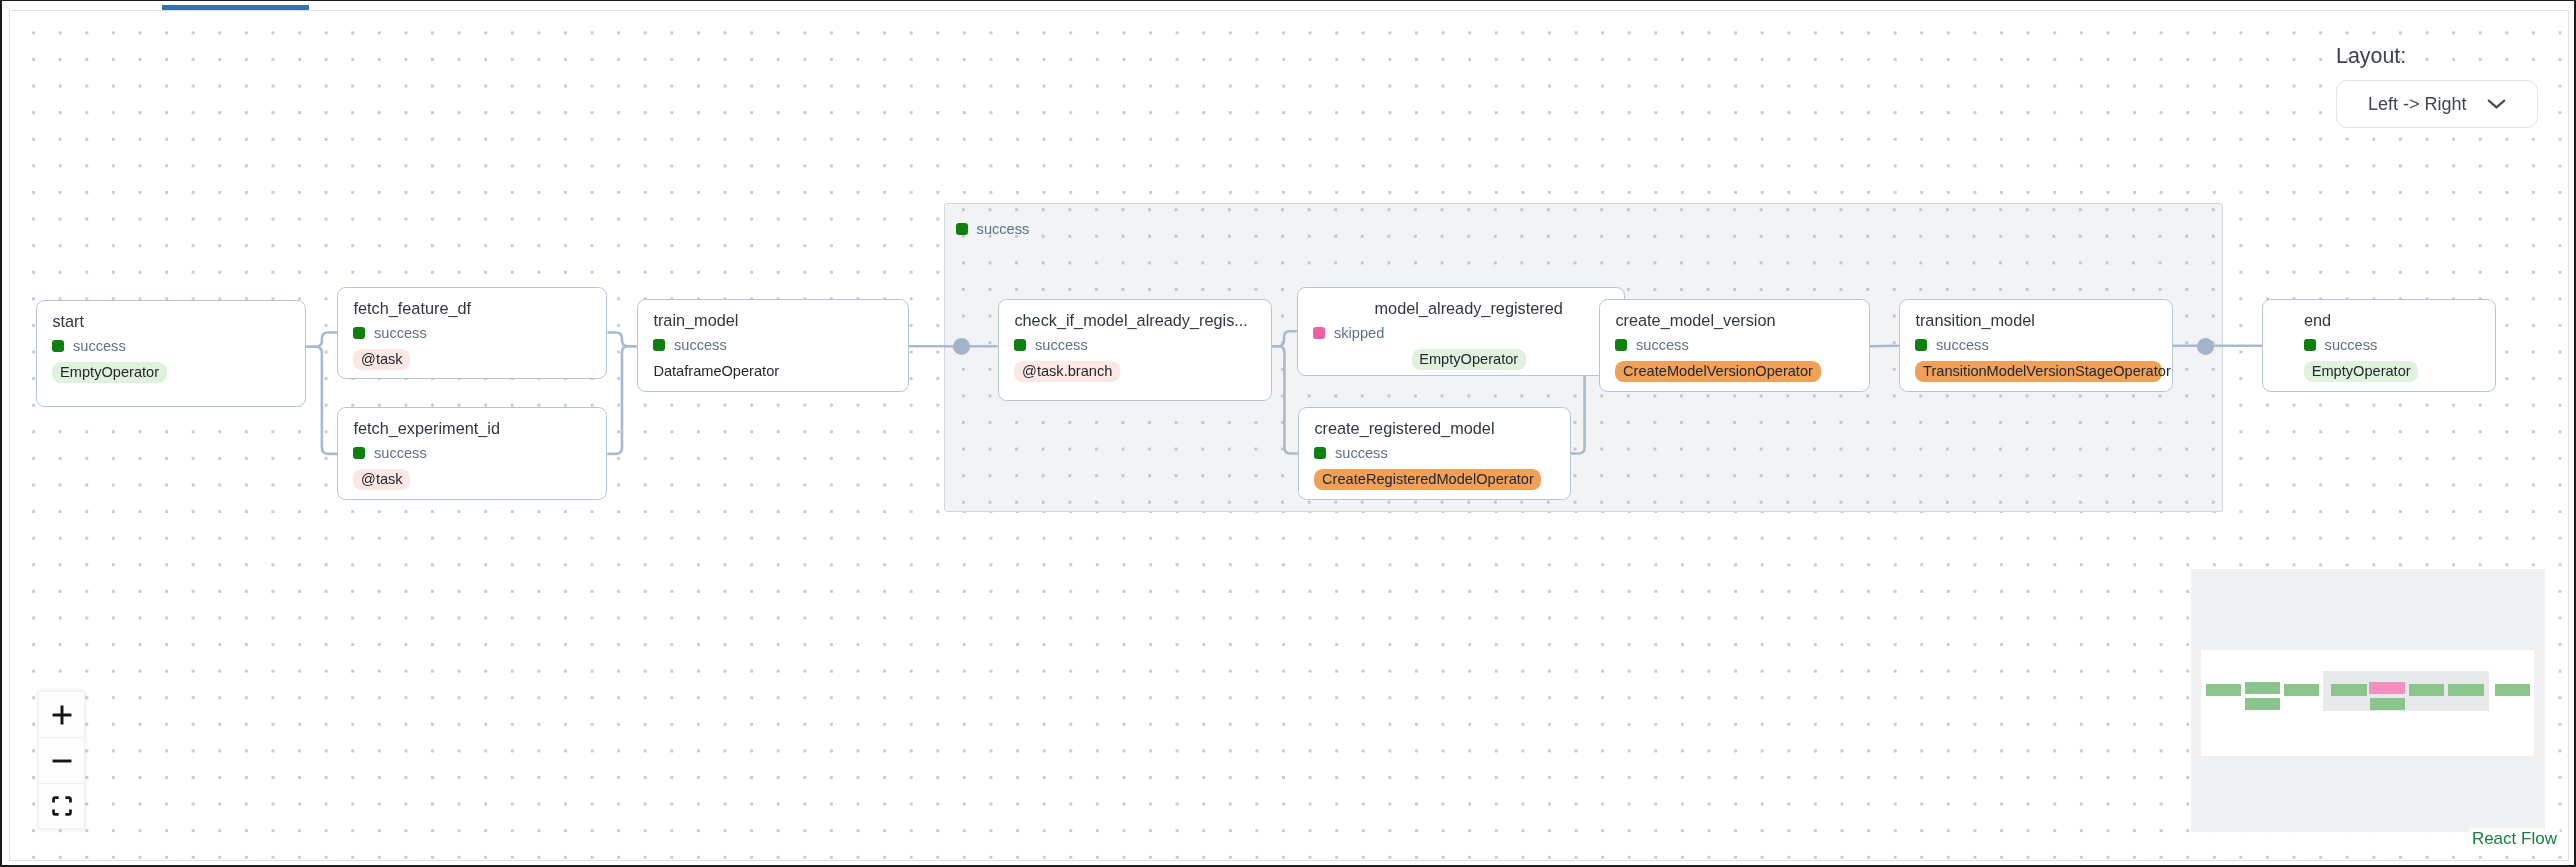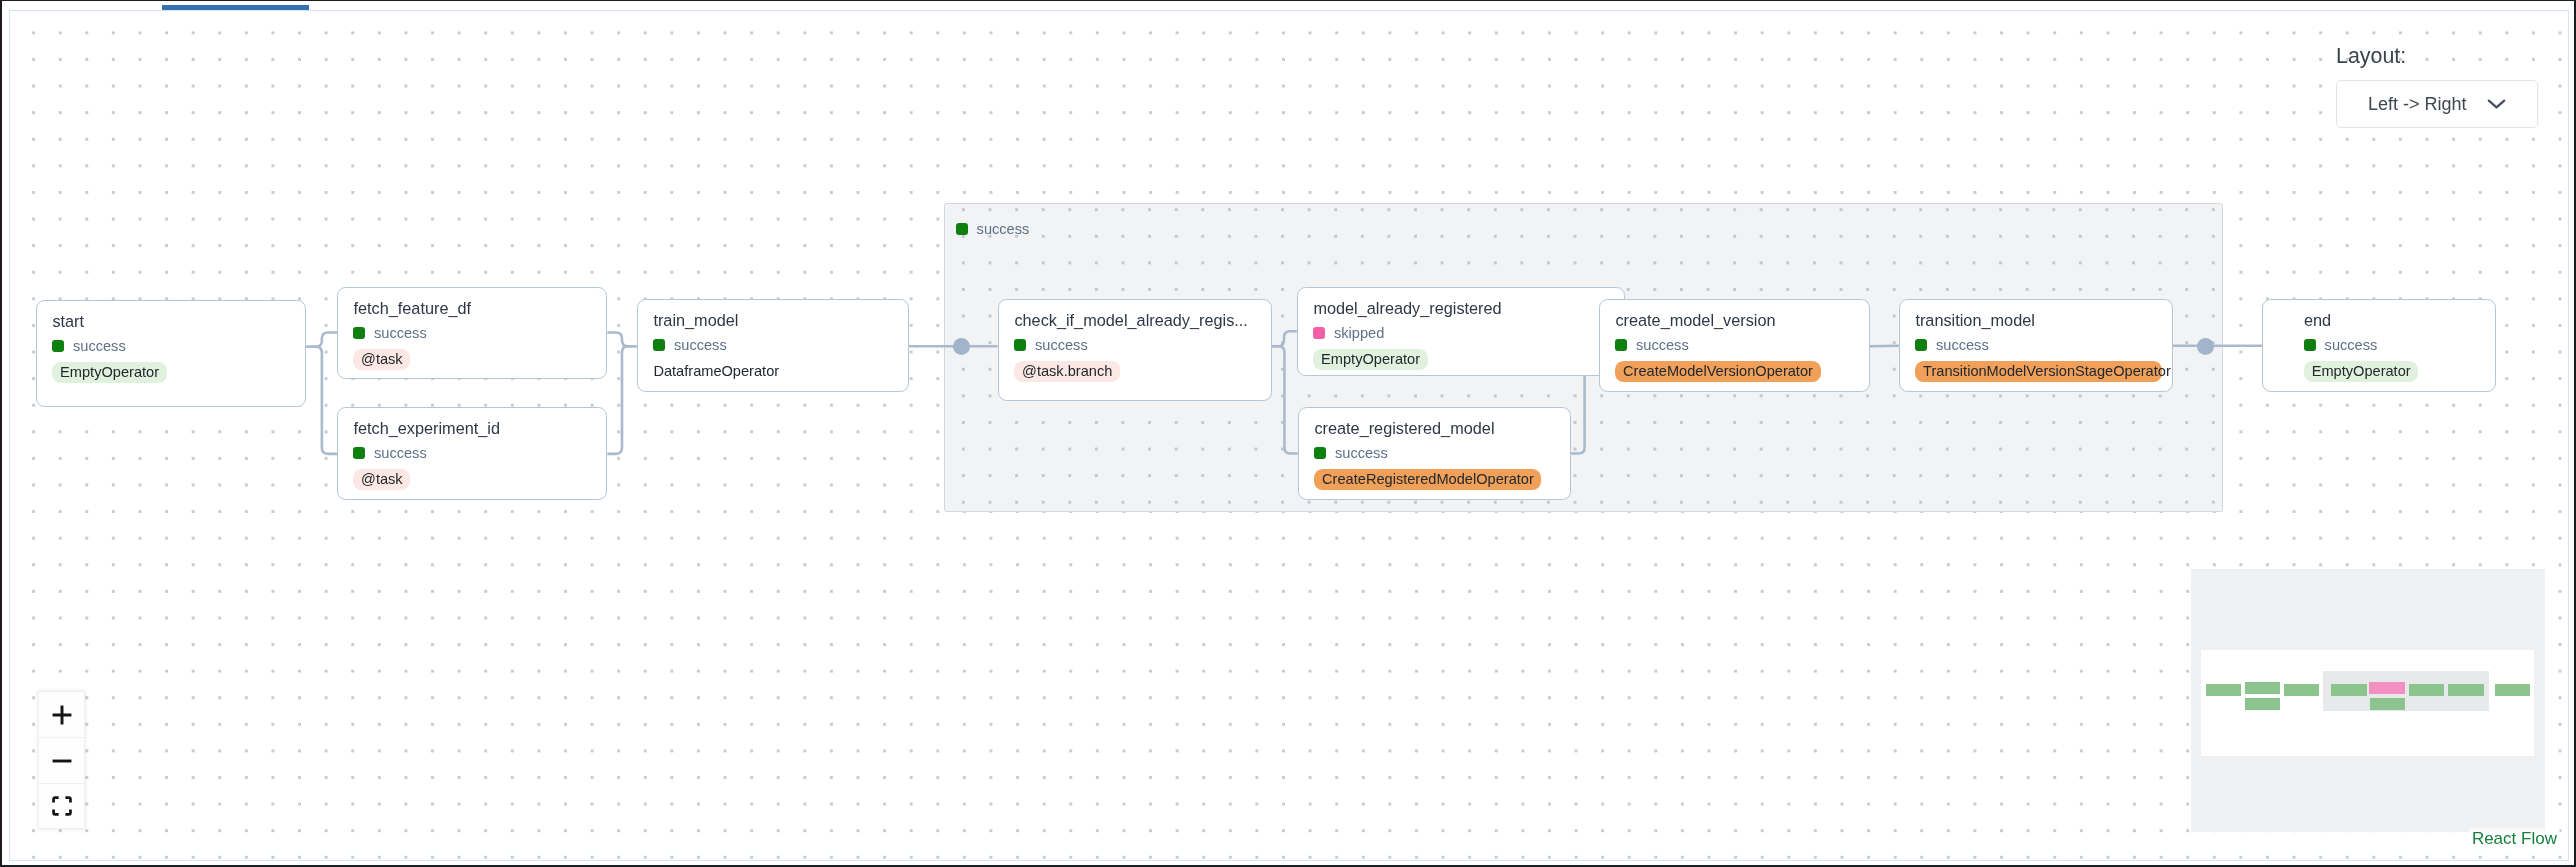--- a/index.html
+++ b/index.html
@@ -52,21 +52,21 @@
     padding:2.6px 7.7px;border-radius:8.6px;white-space:nowrap;max-width:96%;
   }
   .pill.plain{background:transparent !important;padding:2.6px 0;}
   .junction-dot{position:absolute;z-index:2;border-radius:50%;}
 
   
   .layout-panel{position:absolute;left:2334px;top:43px;z-index:7;}
   .layout-label{font-size:21.4px;color:#3c434b;font-weight:500;}
   .layout-dropdown{
     margin-top:11px;width:202px;height:48px;background:#fff;
-    border:0.9px solid #dfe3e8;border-radius:5px;
+    border:0.9px solid #dfe3e8;border-radius:11px;
     display:flex;align-items:center;justify-content:center;
     cursor:pointer;gap:20.6px;
   }
   .layout-dropdown span{font-size:18px;color:#3f464e;}
 
   
   .controls{
     position:absolute;left:36px;top:690px;z-index:7;width:47px;
     box-shadow:0 0 4.3px rgba(0,0,0,0.10);
   }
@@ -141,21 +141,21 @@
        <span class="status-sq" style="background: rgb(15, 128, 15);"></span>
        <span class="status-text">success</span>
      </div>
      <span class="pill plain" style="background: transparent;">DataframeOperator</span></div>
       <div class="node" style="left: 996px; top: 298px; width: 274px; height: 102px;"><div class="node-title">check_if_model_already_regis...</div>
      <div class="status-row">
        <span class="status-sq" style="background: rgb(15, 128, 15);"></span>
        <span class="status-text">success</span>
      </div>
      <span class="pill" style="background: rgb(251, 231, 227);">@task.branch</span></div>
-      <div class="node" style="left: 1295px; top: 286px; width: 328px; height: 89px;"><div class="node-title">model_already_registered</div>
+      <div class="node" style="left: 1295px; top: 286px; width: 328px; height: 89px; text-align: center;"><div class="node-title">model_already_registered</div>
      <div class="status-row">
        <span class="status-sq" style="background: rgb(241, 95, 166);"></span>
        <span class="status-text">skipped</span>
      </div>
      <span class="pill" style="background: rgb(224, 241, 221);">EmptyOperator</span></div>
       <div class="node" style="left: 1296px; top: 406px; width: 273px; height: 93px;"><div class="node-title">create_registered_model</div>
      <div class="status-row">
        <span class="status-sq" style="background: rgb(15, 128, 15);"></span>
        <span class="status-text">success</span>
      </div>

